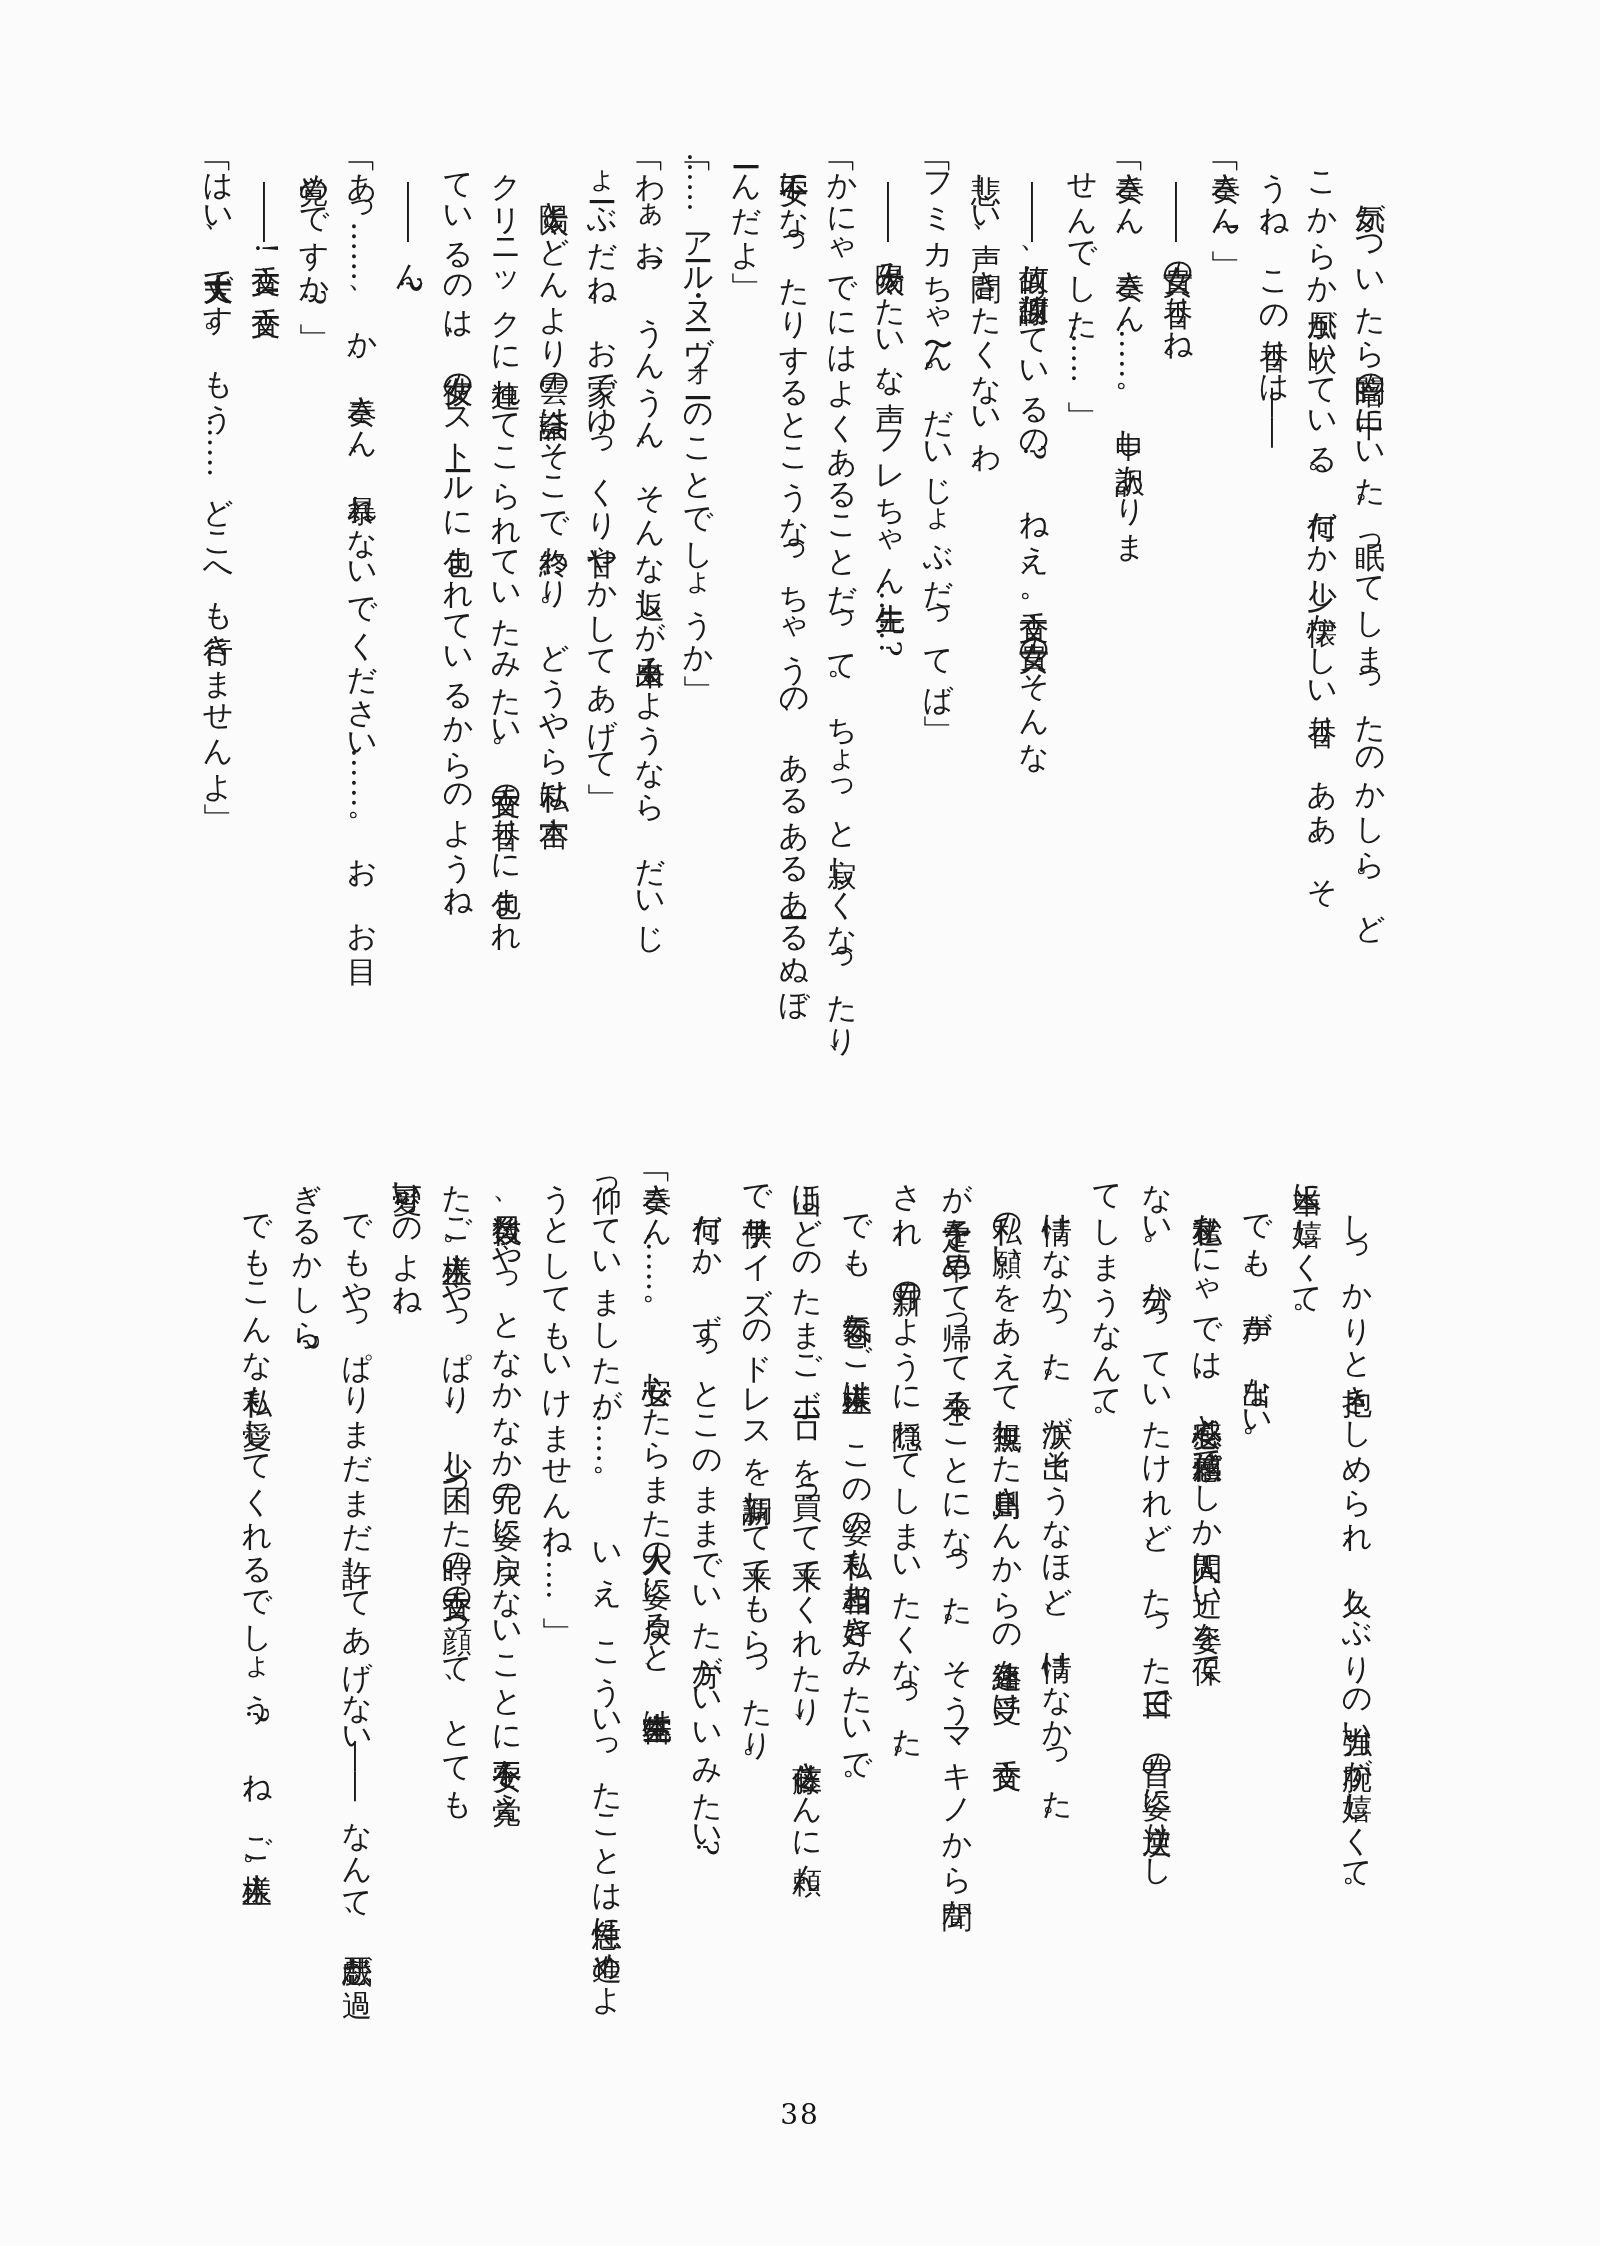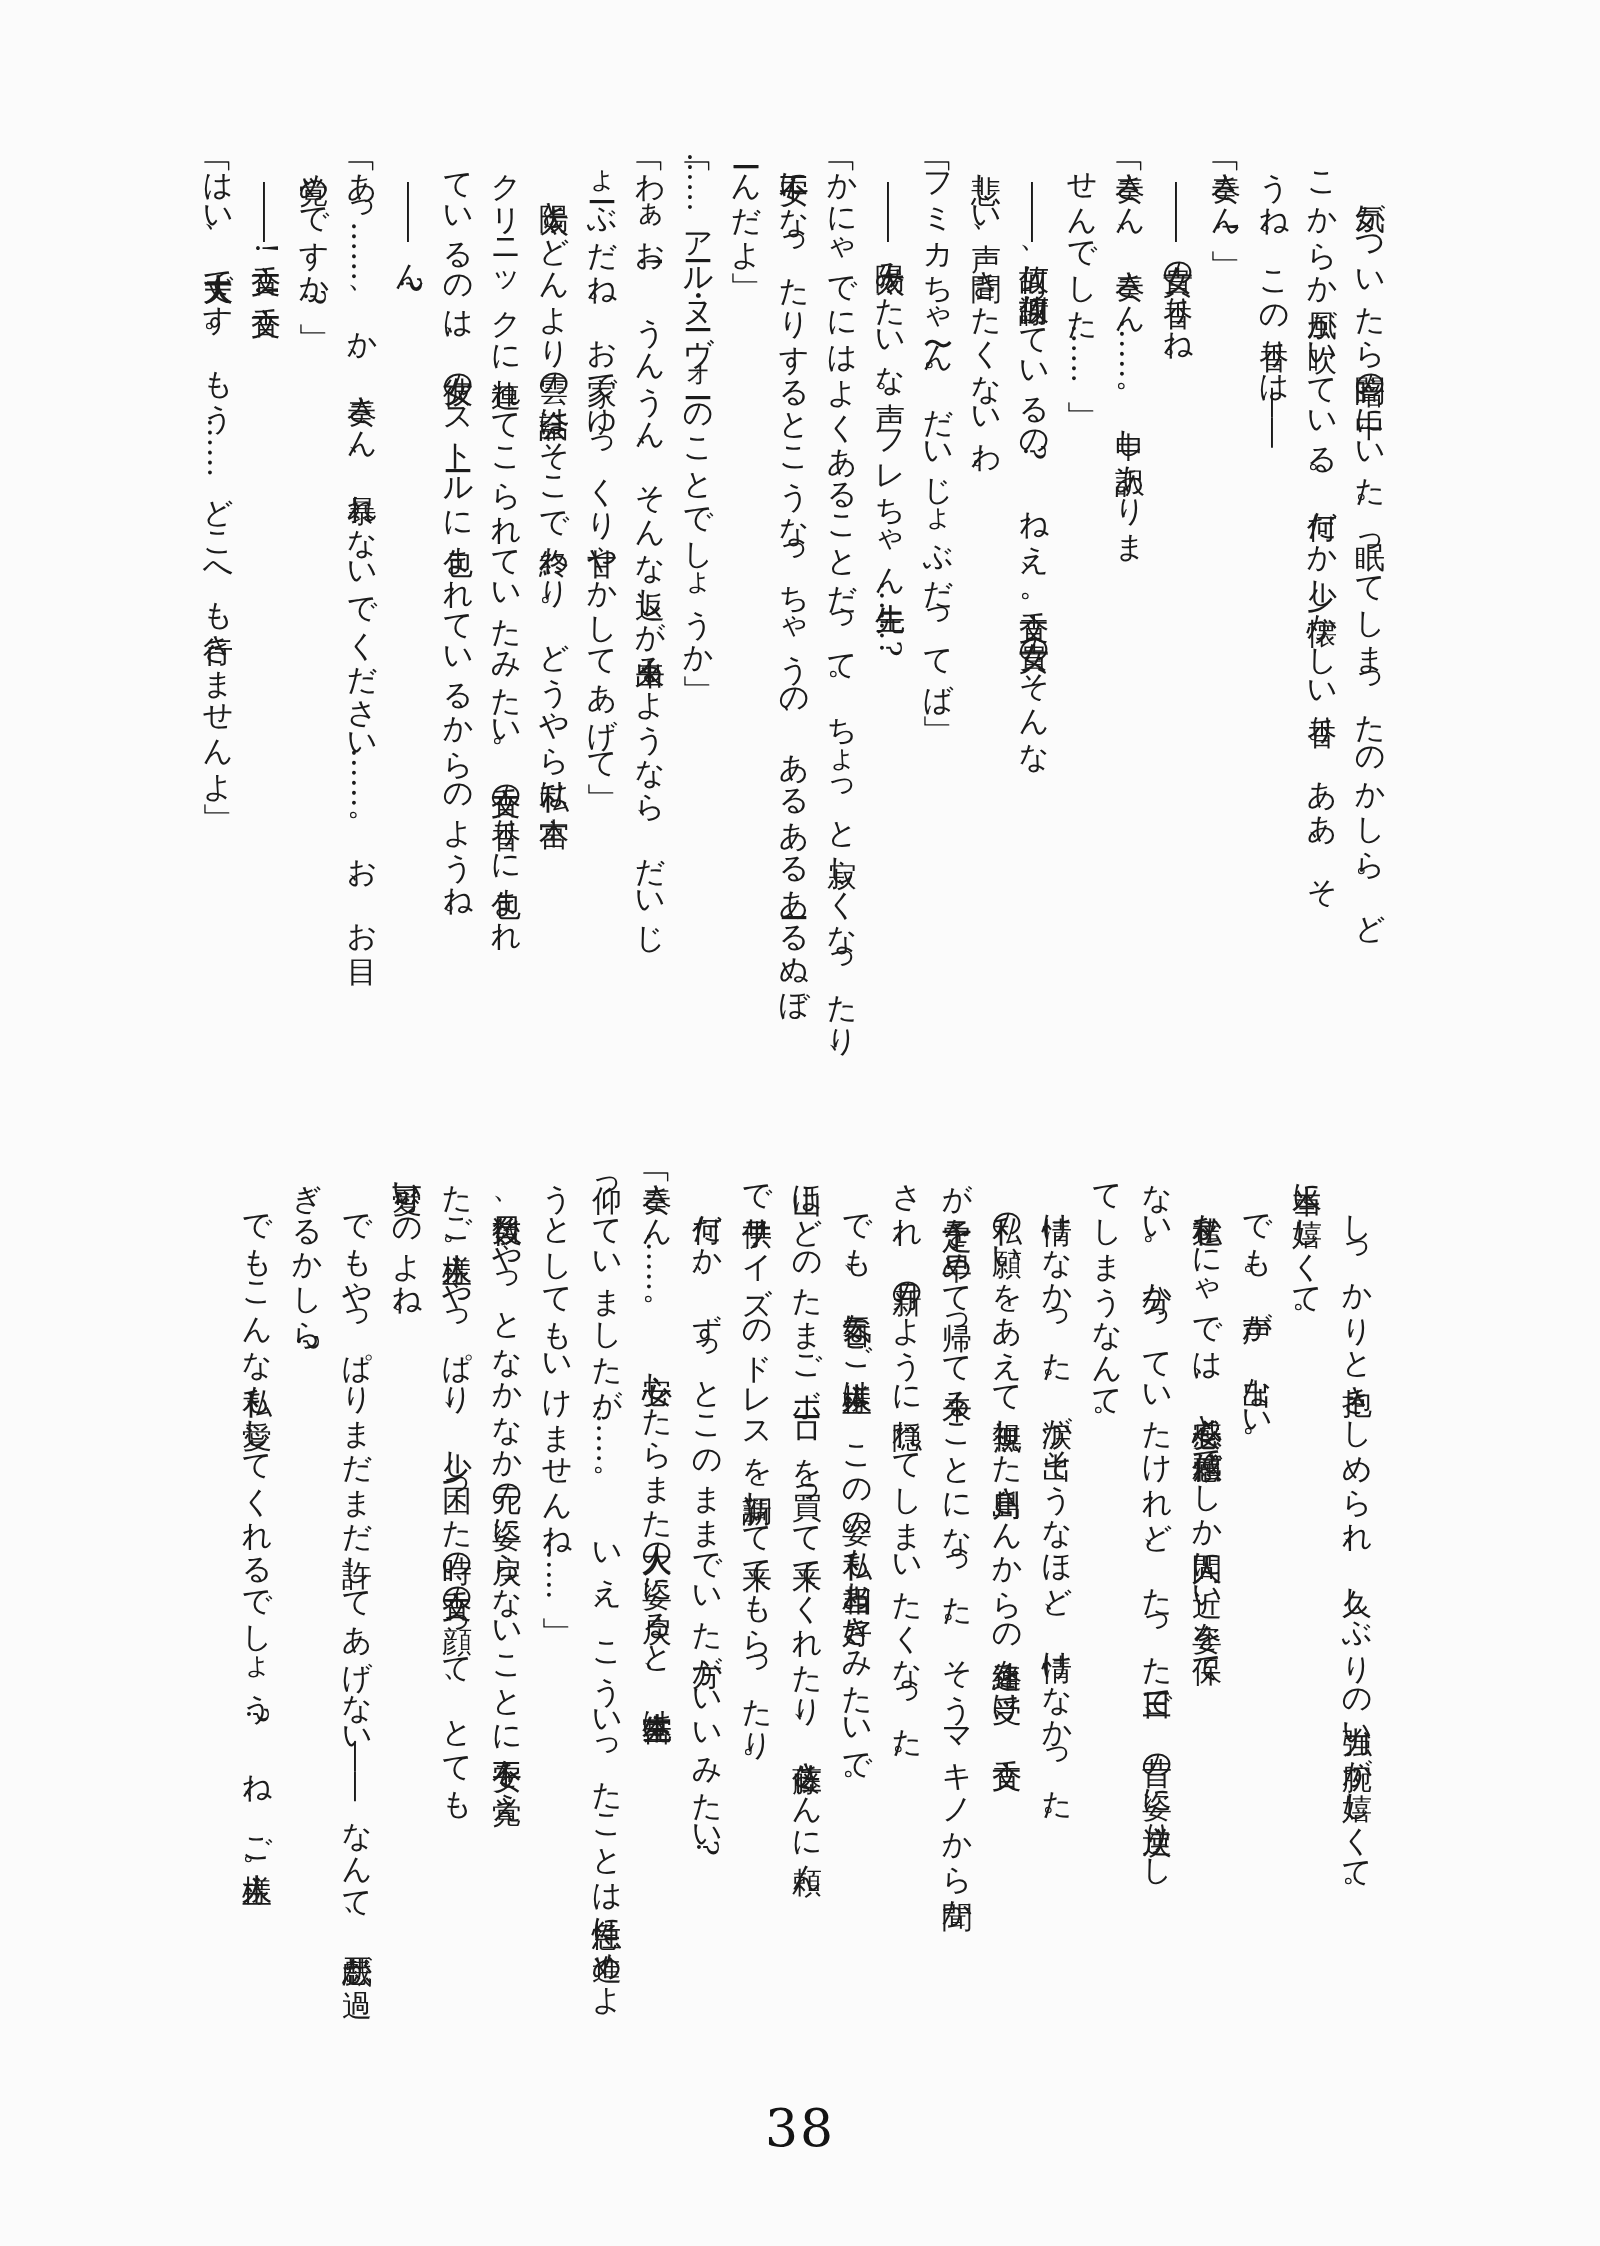--- a/index.html
+++ b/index.html
@@ -42,21 +42,21 @@
   }
   .col.indent {
     text-indent: 1em;
   }
   #page-number {
     position: absolute;
     top: 2098px;
     left: 0;
     width: 100%;
     text-align: center;
-    font-size: 52px;
+    font-size: 28px;
     color: #141414;
     letter-spacing: 2px;
   }
 </style>
 </head>
 <body>
 
 <div id="page">
 
   <div id="top-block" class="vblock">

